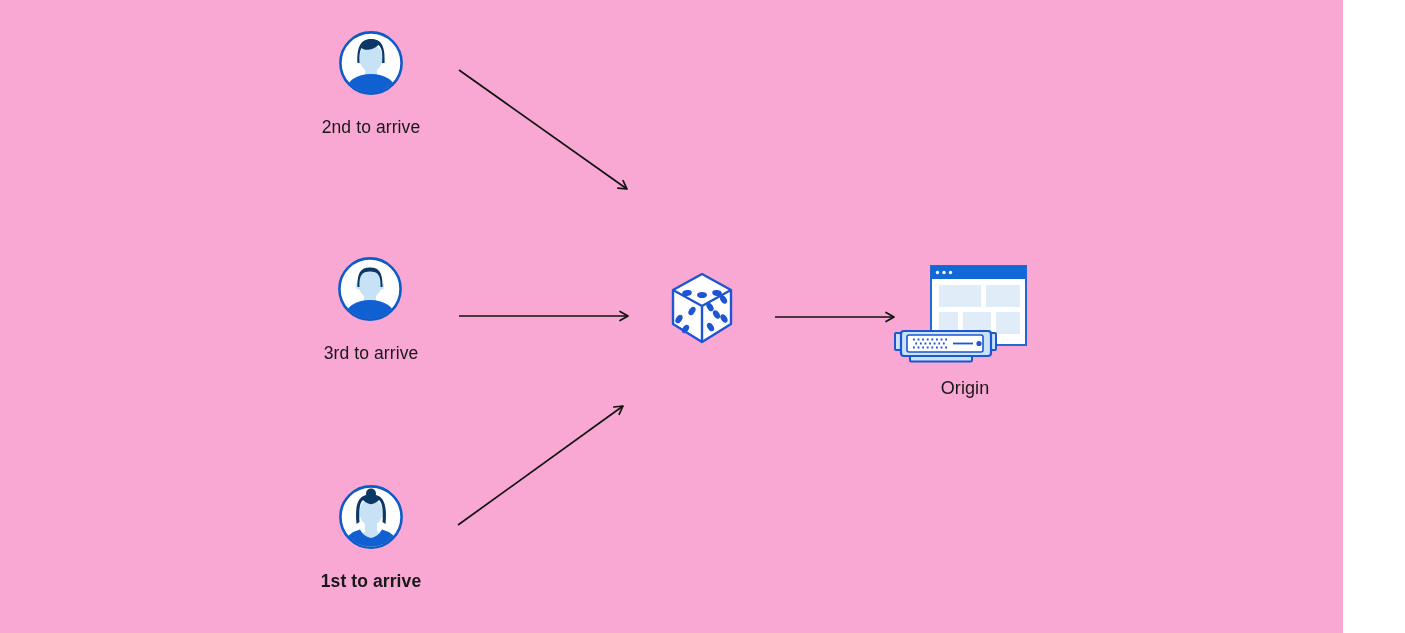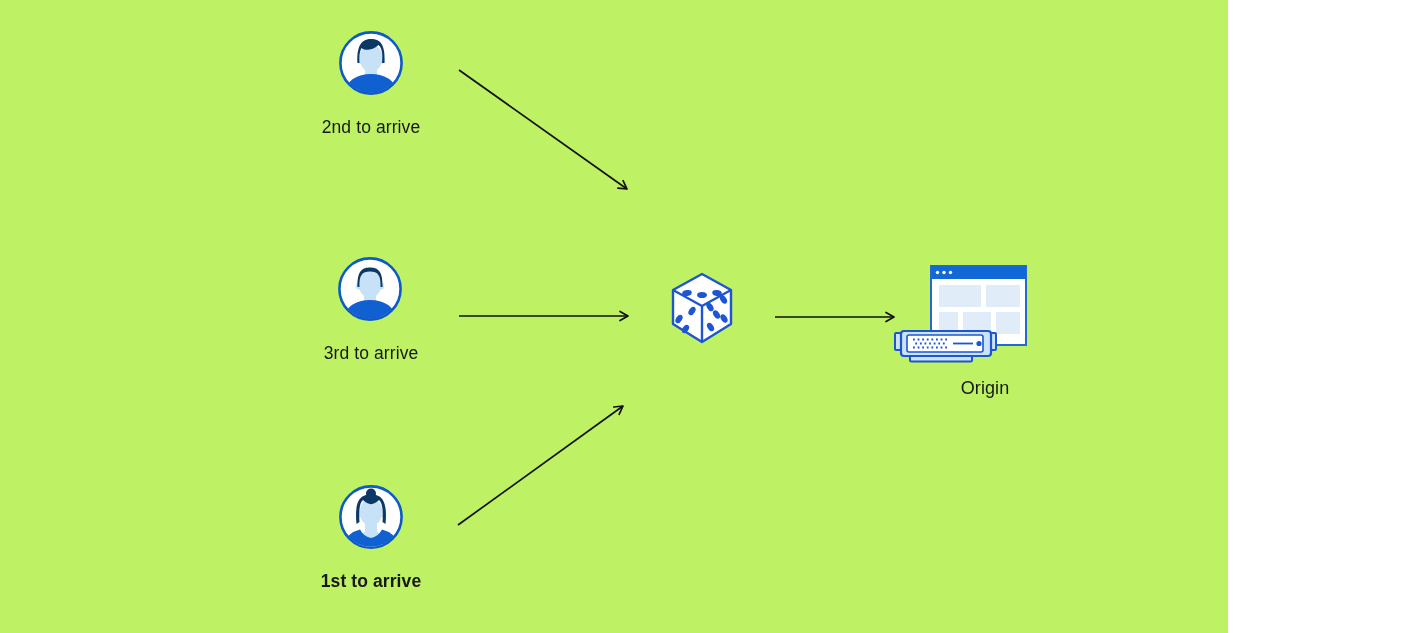--- a/index.html
+++ b/index.html
@@ -3,23 +3,23 @@
 <meta charset="utf-8">
 <style>
   html, body {
     margin: 0;
     padding: 0;
     background: #ffffff;
     font-family: "Liberation Sans", sans-serif;
   }
   .canvas {
     position: relative;
-    width: 1228px;
+    width: 1343px;
     height: 633px;
-    background: #bef264;
+    background: #f9a8d4;
     overflow: hidden;
   }
   .node {
     position: absolute;
   }
   .arrows-layer {
     position: absolute;
     left: 0;
     top: 0;
     width: 1405px;
@@ -161,15 +161,15 @@
         <rect x="11" y="73" width="90" height="25" rx="3" fill="#cbe3f7" stroke="#1d55d2" stroke-width="2.2"></rect>
         <rect x="17" y="77" width="76" height="17" rx="2" fill="#ffffff" stroke="#1d55d2" stroke-width="1.6"></rect>
         <line x1="23" y1="81.5" x2="57" y2="81.5" stroke="#1d55d2" stroke-width="1.8" stroke-dasharray="1.8 2.8"></line>
         <line x1="25.3" y1="85.5" x2="57" y2="85.5" stroke="#1d55d2" stroke-width="1.8" stroke-dasharray="1.8 2.8"></line>
         <line x1="23" y1="89.5" x2="57" y2="89.5" stroke="#1d55d2" stroke-width="1.8" stroke-dasharray="1.8 2.8"></line>
         <line x1="63" y1="85.5" x2="83" y2="85.5" stroke="#1d55d2" stroke-width="1.8"></line>
         <circle cx="89" cy="85.5" r="2.6" fill="#1d55d2"></circle>
       </g>
     </svg>
   </div>
-  <div class="node-label origin-label" style="left:910px; top:378px;">Origin</div>
+  <div class="node-label origin-label" style="left:890px; top:378px;">Origin</div>
 
 </div>
 
 </body></html>

